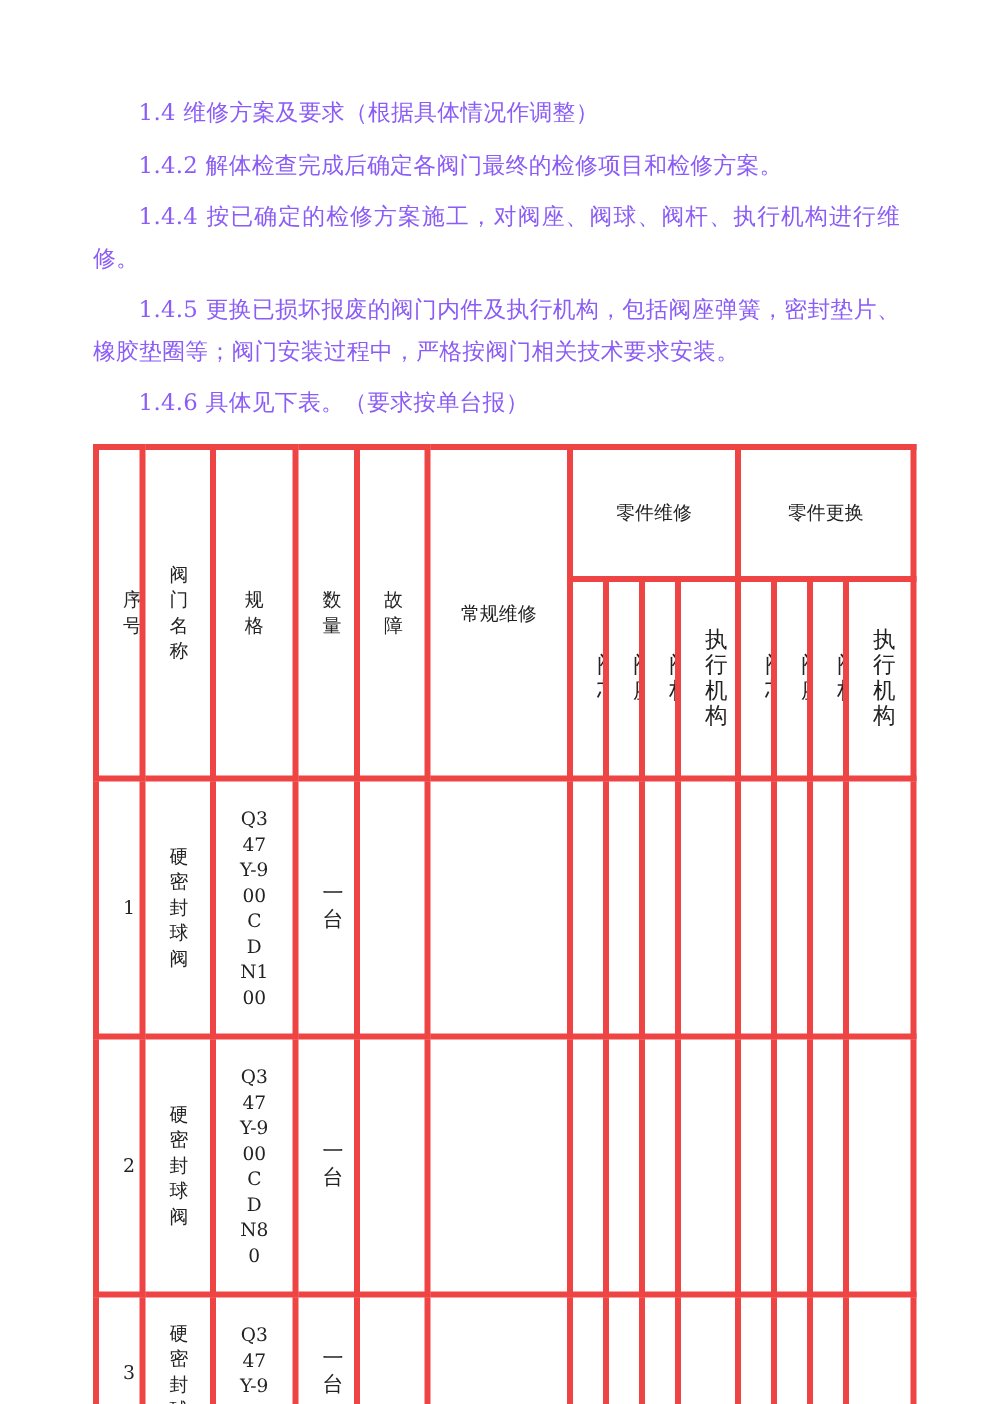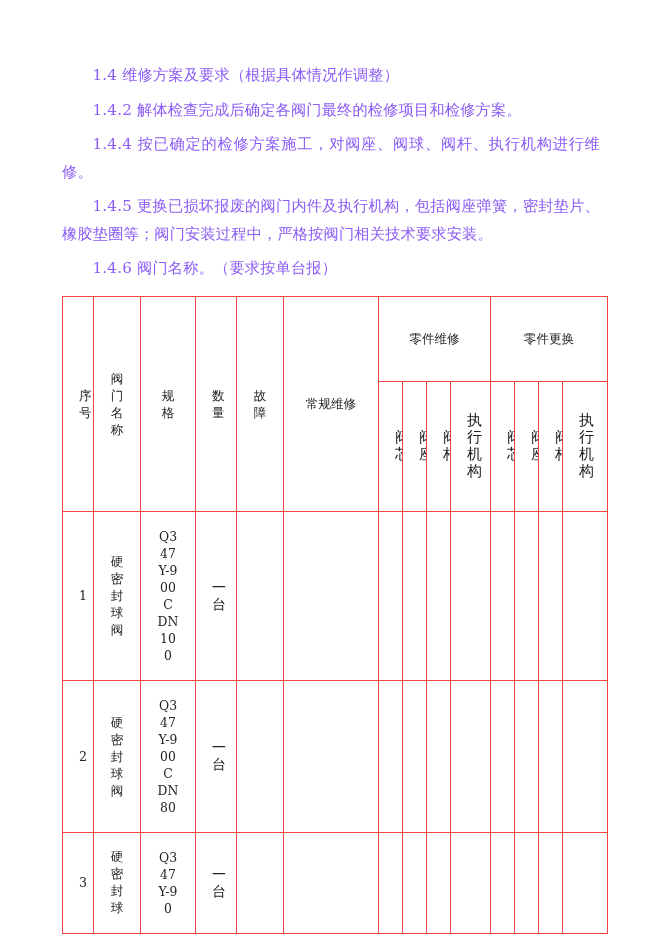--- a/index.html
+++ b/index.html
@@ -40,21 +40,21 @@
     margin-top: 13px;
   }
   table.maint {
     border-collapse: collapse;
     table-layout: fixed;
     width: 545px;
     font-size: 12.6px;
     color: #232323;
   }
   table.maint td, table.maint th {
-    border: 1px solid #ef4444;
+    border: 4px solid #ef4444;
     padding: 16px;
     font-weight: normal;
     vertical-align: middle;
     text-align: center;
     line-height: 17px;
     word-break: break-all;
     overflow: hidden;
   }
 
   
@@ -104,21 +104,21 @@
 </style>
 </head>
 <body>
 
 <div class="page">
 
   <p class="para">1.4 维修方案及要求（根据具体情况作调整）</p>
   <p class="para">1.4.2 解体检查完成后确定各阀门最终的检修项目和检修方案。</p>
   <p class="para">1.4.4 按已确定的检修方案施工，对阀座、阀球、阀杆、执行机构进行维修。</p>
   <p class="para">1.4.5 更换已损坏报废的阀门内件及执行机构，包括阀座弹簧，密封垫片、橡胶垫圈等；阀门安装过程中，严格按阀门相关技术要求安装。</p>
-  <p class="para tight">1.4.6 阀门名称。（要求按单台报）</p>
+  <p class="para tight">1.4.6 具体见下表。（要求按单台报）</p>
 
   <div class="tbl-wrap">
     <table class="maint">
       <colgroup>
         <col style="width:31px">
         <col style="width:47px">
         <col style="width:55px">
         <col style="width:41px">
         <col style="width:47px">
         <col style="width:95px">

